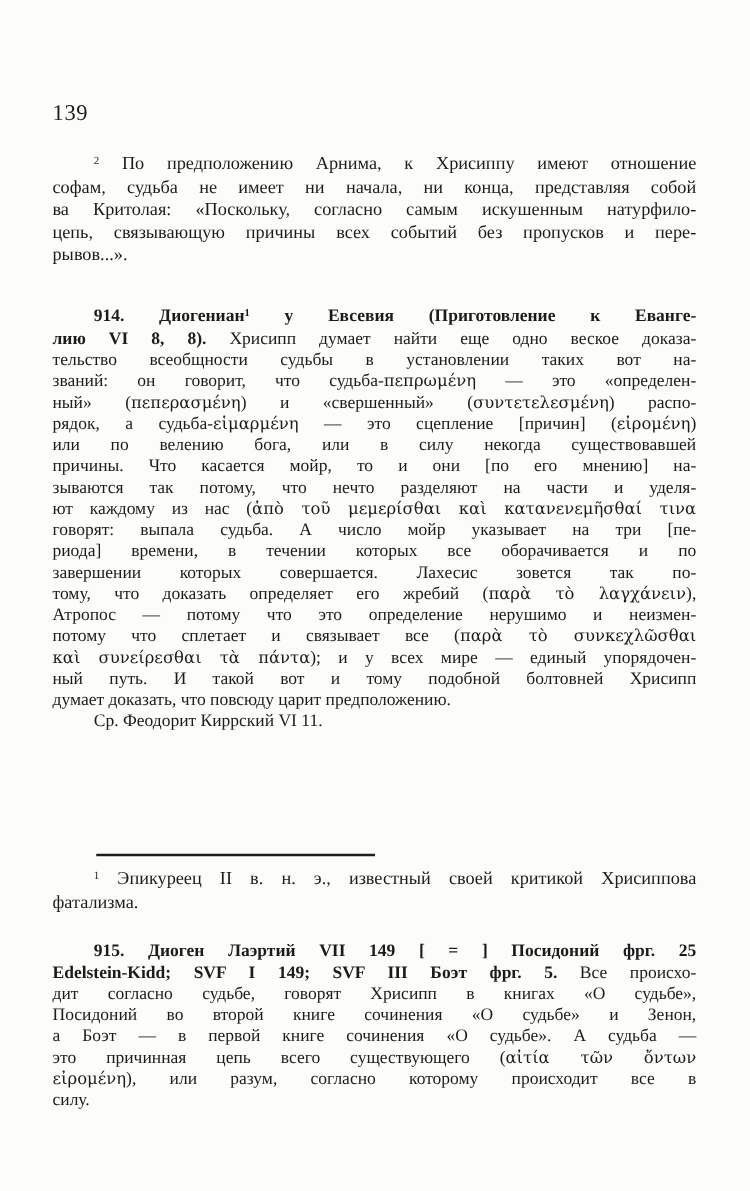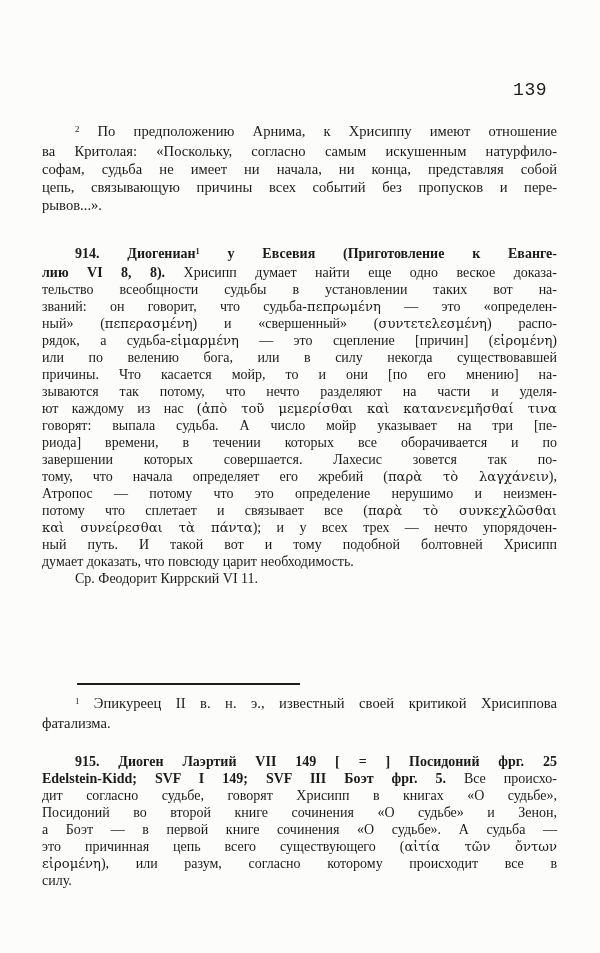--- a/index.html
+++ b/index.html
@@ -7,21 +7,21 @@
     width:600px;height:953px;
     background:#fcfcfa;
     font-family:"Liberation Serif","DejaVu Serif",serif;
     color:#1b1b1b;
     position:relative;
     overflow:hidden;
   }
   .page{position:absolute;inset:0;}
   .pageno{
     position:absolute;top:80px;left:42px;width:505px;
-    text-align:right;font-size:18px;letter-spacing:0.5px;font-family:Liberation Mono, monospace;
+    font-size:18px;letter-spacing:0.5px;
   }
   .block{position:absolute;left:42px;width:515px;}
   .body-block{font-size:14px;line-height:17px;}
   .fn-block{font-size:14.6px;line-height:18px;}
   .ln{
     text-align:justify;
     text-align-last:justify;
     text-justify:inter-word;
   }
   .ln.left{text-align-last:left;}
@@ -36,46 +36,46 @@
   }
 </style>
 </head>
 <body>
 
 <div class="page">
   <div class="pageno">139</div>
 
   <div class="block fn-block" style="top:122px">
       <div class="ln ind"><span class="sup">2</span><span> По предположению Арнима, к Хрисиппу имеют отношение</span></div>
+      <div class="ln"><span>софам, судьба не имеет ни начала, ни конца, представляя собой</span></div>
       <div class="ln"><span>ва Критолая: «Поскольку, согласно самым искушенным натурфило-</span></div>
-      <div class="ln"><span>софам, судьба не имеет ни начала, ни конца, представляя собой</span></div>
       <div class="ln"><span>цепь, связывающую причины всех событий без пропусков и пере-</span></div>
       <div class="ln left"><span>рывов...».</span></div>
     </div>
 
   <div class="block body-block" style="top:245px">
       <div class="ln ind"><span class="b">914. Диогениан</span><span class="b sup">1</span><span class="b"> у Евсевия (Приготовление к Еванге-</span></div>
       <div class="ln"><span class="b">лию VI 8, 8).</span><span> Хрисипп думает найти еще одно веское доказа-</span></div>
       <div class="ln"><span>тельство всеобщности судьбы в установлении таких вот на-</span></div>
       <div class="ln"><span>званий: он говорит, что судьба-</span><span class="g">πεπρωμένη</span><span> — это «определен-</span></div>
       <div class="ln"><span>ный» (</span><span class="g">πεπερασμένη</span><span>) и «свершенный» (</span><span class="g">συντετελεσμένη</span><span>) распо-</span></div>
       <div class="ln"><span>рядок, а судьба-</span><span class="g">εἱμαρμένη</span><span> — это сцепление [причин] (</span><span class="g">εἰρομένη</span><span>)</span></div>
       <div class="ln"><span>или по велению бога, или в силу некогда существовавшей</span></div>
       <div class="ln"><span>причины. Что касается мойр, то и они [по его мнению] на-</span></div>
       <div class="ln"><span>зываются так потому, что нечто разделяют на части и уделя-</span></div>
       <div class="ln"><span>ют каждому из нас (</span><span class="g">ἀπὸ τοῦ μεμερίσθαι καὶ κατανενεμῆσθαί τινα</span></div>
       <div class="ln"><span>говорят: выпала судьба. А число мойр указывает на три [пе-</span></div>
       <div class="ln"><span>риода] времени, в течении которых все оборачивается и по</span></div>
       <div class="ln"><span>завершении которых совершается. Лахесис зовется так по-</span></div>
-      <div class="ln"><span>тому, что начала определяет его жребий (</span><span class="g">παρὰ τὸ λαγχάνειν</span><span>),</span></div>
+      <div class="ln"><span>тому, что доказать определяет его жребий (</span><span class="g">παρὰ τὸ λαγχάνειν</span><span>),</span></div>
       <div class="ln"><span>Атропос — потому что это определение нерушимо и неизмен-</span></div>
       <div class="ln"><span>потому что сплетает и связывает все (</span><span class="g">παρὰ τὸ συνκεχλῶσθαι</span></div>
-      <div class="ln"><span class="g">καὶ συνείρεσθαι τὰ πάντα</span><span>); и у всех трех — нечто упорядочен-</span></div>
+      <div class="ln"><span class="g">καὶ συνείρεσθαι τὰ πάντα</span><span>); и у всех мире — единый упорядочен-</span></div>
       <div class="ln"><span>ный путь. И такой вот и тому подобной болтовней Хрисипп</span></div>
-      <div class="ln left"><span>думает доказать, что повсюду царит необходимость.</span></div>
+      <div class="ln left"><span>думает доказать, что повсюду царит предположению.</span></div>
       <div class="ln left ind"><span class="i">Ср. Феодорит Киррский VI 11.</span></div>
     </div>
 
   <div class="rule" style="top:683px"></div>
 
   <div class="block fn-block" style="top:694px">
       <div class="ln ind"><span class="sup">1</span><span> Эпикуреец II в. н. э., известный своей критикой Хрисиппова</span></div>
       <div class="ln left"><span>фатализма.</span></div>
     </div>
 

